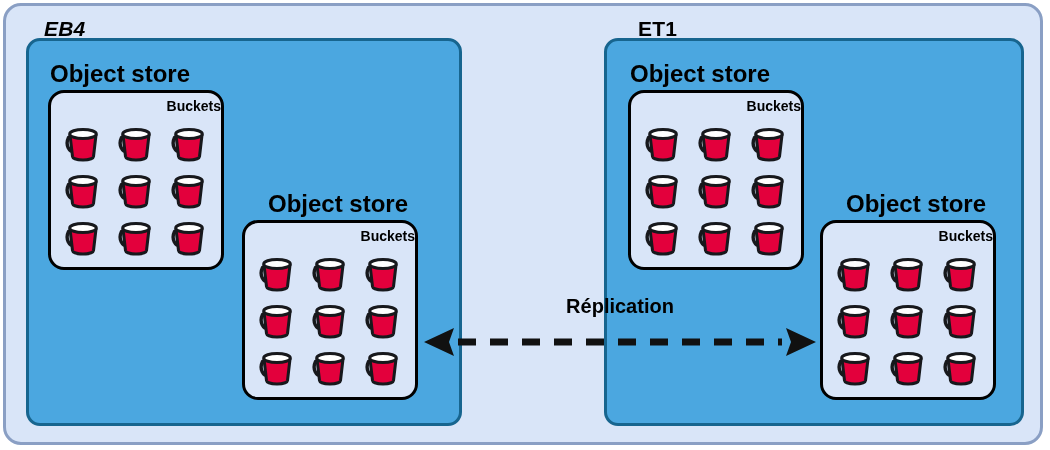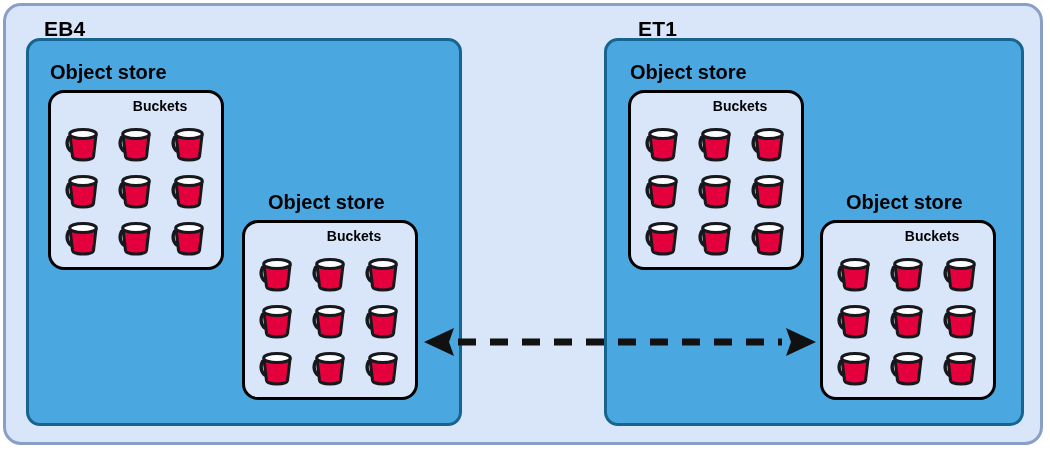--- a/index.html
+++ b/index.html
@@ -57,39 +57,39 @@
   }
 
   
   .object-store {
     position: absolute;
   }
   .os-title {
     position: absolute;
     top: 0;
     left: 0;
-    font-size: 20px;
+    font-size: 24px;
     font-weight: bold;
     color: #000000;
     line-height: 1;
     white-space: nowrap;
   }
   .buckets-box {
     position: absolute;
     box-sizing: border-box;
     background: #d9e5f8;
     border: 3px solid #000000;
     border-radius: 16px;
   }
   .buckets-title {
     position: absolute;
     top: 6px;
     left: 0;
     right: 0;
-    text-align: center;
+    text-align: right;
     font-size: 14px;
     font-weight: bold;
     color: #000000;
     line-height: 1.1;
     white-space: nowrap;
     padding-left: 48px;
   }
   .bucket-grid {
     position: absolute;
     left: 0;
@@ -136,21 +136,21 @@
 </style>
 </head>
 <body>
 
 <div id="stage">
 
   <div class="outer-frame"></div>
 
   <div class="site" style="left:26px; top:14px; width:436px; height:412px;">
 
-    <div class="site-label" style="left:18px; top:4px;">EB4</div>
+    <div class="site-label" style="left:18px; top:4px;font-style:italic;">EB4</div>
 
     <div class="site-panel" style="left:0px; top:24px; width:436px; height:388px;"></div>
 
     <div class="object-store" style="left:22px; top:48px; width:190px; height:222px;">
       <div class="os-title" style="left:2px; top:0px;">Object store</div>
       <div class="buckets-box" style="left:0px; top:28px; width:176px; height:180px;">
         <div class="buckets-title">Buckets</div>
         <div class="bucket-grid">
   <svg class="bucket-icon" viewBox="0 0 44 40">
 
@@ -505,20 +505,21 @@
     <path d="M9 12 L11.5 33.5 C11.8 35.6 16.4 37 22 37 C27.6 37 32.2 35.6 32.5 33.5 L35 12 Z" fill="#e3003c" stroke="#17181c" stroke-width="3" stroke-linejoin="round"></path>
 
     <ellipse cx="22" cy="11" rx="13.3" ry="4.6" fill="#ffffff" stroke="#17181c" stroke-width="3"></ellipse>
   </svg>
 </div>
       </div>
     </div>
   </div>
 
   <div class="replication" style="left:420px; top:296px; width:400px; height:64px;">
+    <div class="repl-label">Réplication</div>
     <svg class="repl-arrow" viewBox="0 0 400 36" preserveAspectRatio="none">
       <g>
         <path d="M4 18 L34 4 L29 18 L34 32 Z" fill="#111111"></path>
       </g>
       <g>
         <path d="M396 18 L366 4 L371 18 L366 32 Z" fill="#111111"></path>
       </g>
       <line x1="38" y1="18" x2="362" y2="18" stroke="#111111" stroke-width="7" stroke-dasharray="18 14" stroke-linecap="butt"></line>
     </svg>
   </div>

